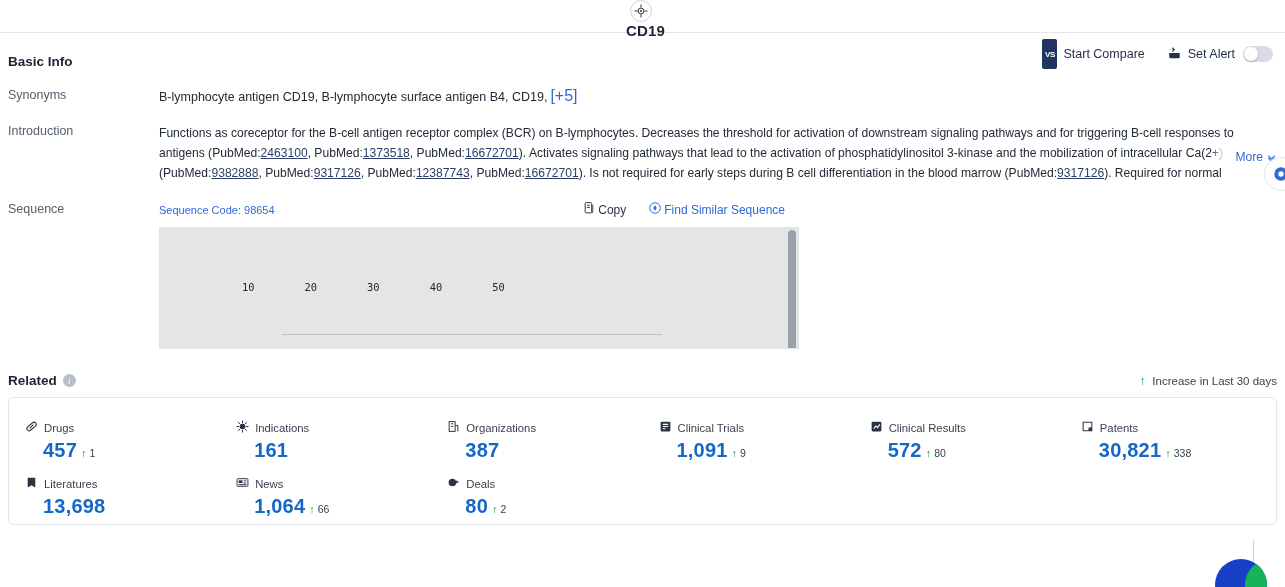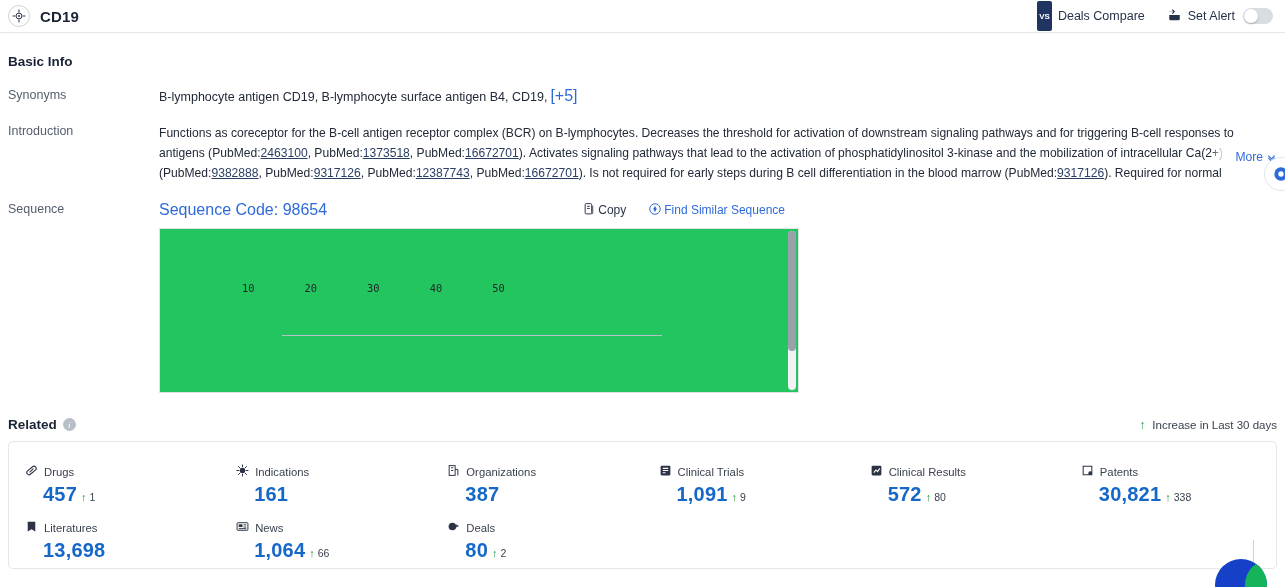--- a/index.html
+++ b/index.html
@@ -14,20 +14,21 @@
 
   
   .topbar {
     height: 33px;
     display: flex;
     align-items: center;
     padding: 0 12px 0 8px;
     border-bottom: 1px solid #e3e6ea;
     background: #fff;
     position: relative;
+    flex-direction: column;
   }
   .brand-ring {
     width: 22px; height: 22px;
     border-radius: 50%;
     border: 1px solid #cfd4da;
     display: flex; align-items: center; justify-content: center;
     flex: 0 0 auto;
   }
   .brand-title {
     font-size: 15px; font-weight: bold;
@@ -114,41 +115,41 @@
     cursor: pointer;
     display: flex; align-items: center; gap: 3px;
   }
 
   
   .seq-head {
     display: flex; align-items: center;
     padding-right: 492px;
   }
   .seq-code {
-    font-size: 16px;
+    font-size: 11px;
     color: #2f6ad9;
     cursor: pointer;
   }
   .seq-tools {
     margin-left: auto;
     display: flex; align-items: center; gap: 22px;
   }
   .seq-tool {
     display: flex; align-items: center; gap: 2px;
     font-size: 12px; color: #2b3345;
     cursor: pointer;
   }
   .seq-tool.link { color: #2f6ad9; }
 
   .seq-box {
     margin-top: 9px;
     width: 640px;
-    height: 165px;
+    height: 122px;
     border: 1px solid #dfe3e8;
-    background: #22c55e;
+    background: #e5e5e5;
     position: relative;
     overflow: hidden;
   }
   .seq-inner {
     font-family: "DejaVu Sans Mono", monospace;
     font-size: 10.4px;
     line-height: 18px;
     color: #23272e;
     padding: 14px 0 0 0;
     white-space: pre;
@@ -293,21 +294,21 @@
       <line x1="12" y1="18" x2="12" y2="23"></line>
       <line x1="1" y1="12" x2="6" y2="12"></line>
       <line x1="18" y1="12" x2="23" y2="12"></line>
     </svg>
   </div>
   <div class="brand-title">CD19</div>
 
   <div class="topbar-right">
     <div class="tb-action">
       <span class="vs-badge">VS</span>
-      <span>Deals Compare</span>
+      <span>Start Compare</span>
     </div>
     <div class="tb-action">
       <span>
         <svg width="15" height="14" viewBox="0 0 24 24" fill="#26324a">
           <path d="M3 8h7l-2.5-2.5 1.4-1.4L13 8.2 8.9 12.3 7.5 10.9 10 8.4H3z" transform="translate(0,-2)"></path>
           <path d="M3 12h18v7a2 2 0 0 1-2 2H5a2 2 0 0 1-2-2z"></path>
         </svg>
       </span>
       <span>Set Alert</span>
       <span class="toggle"></span>

